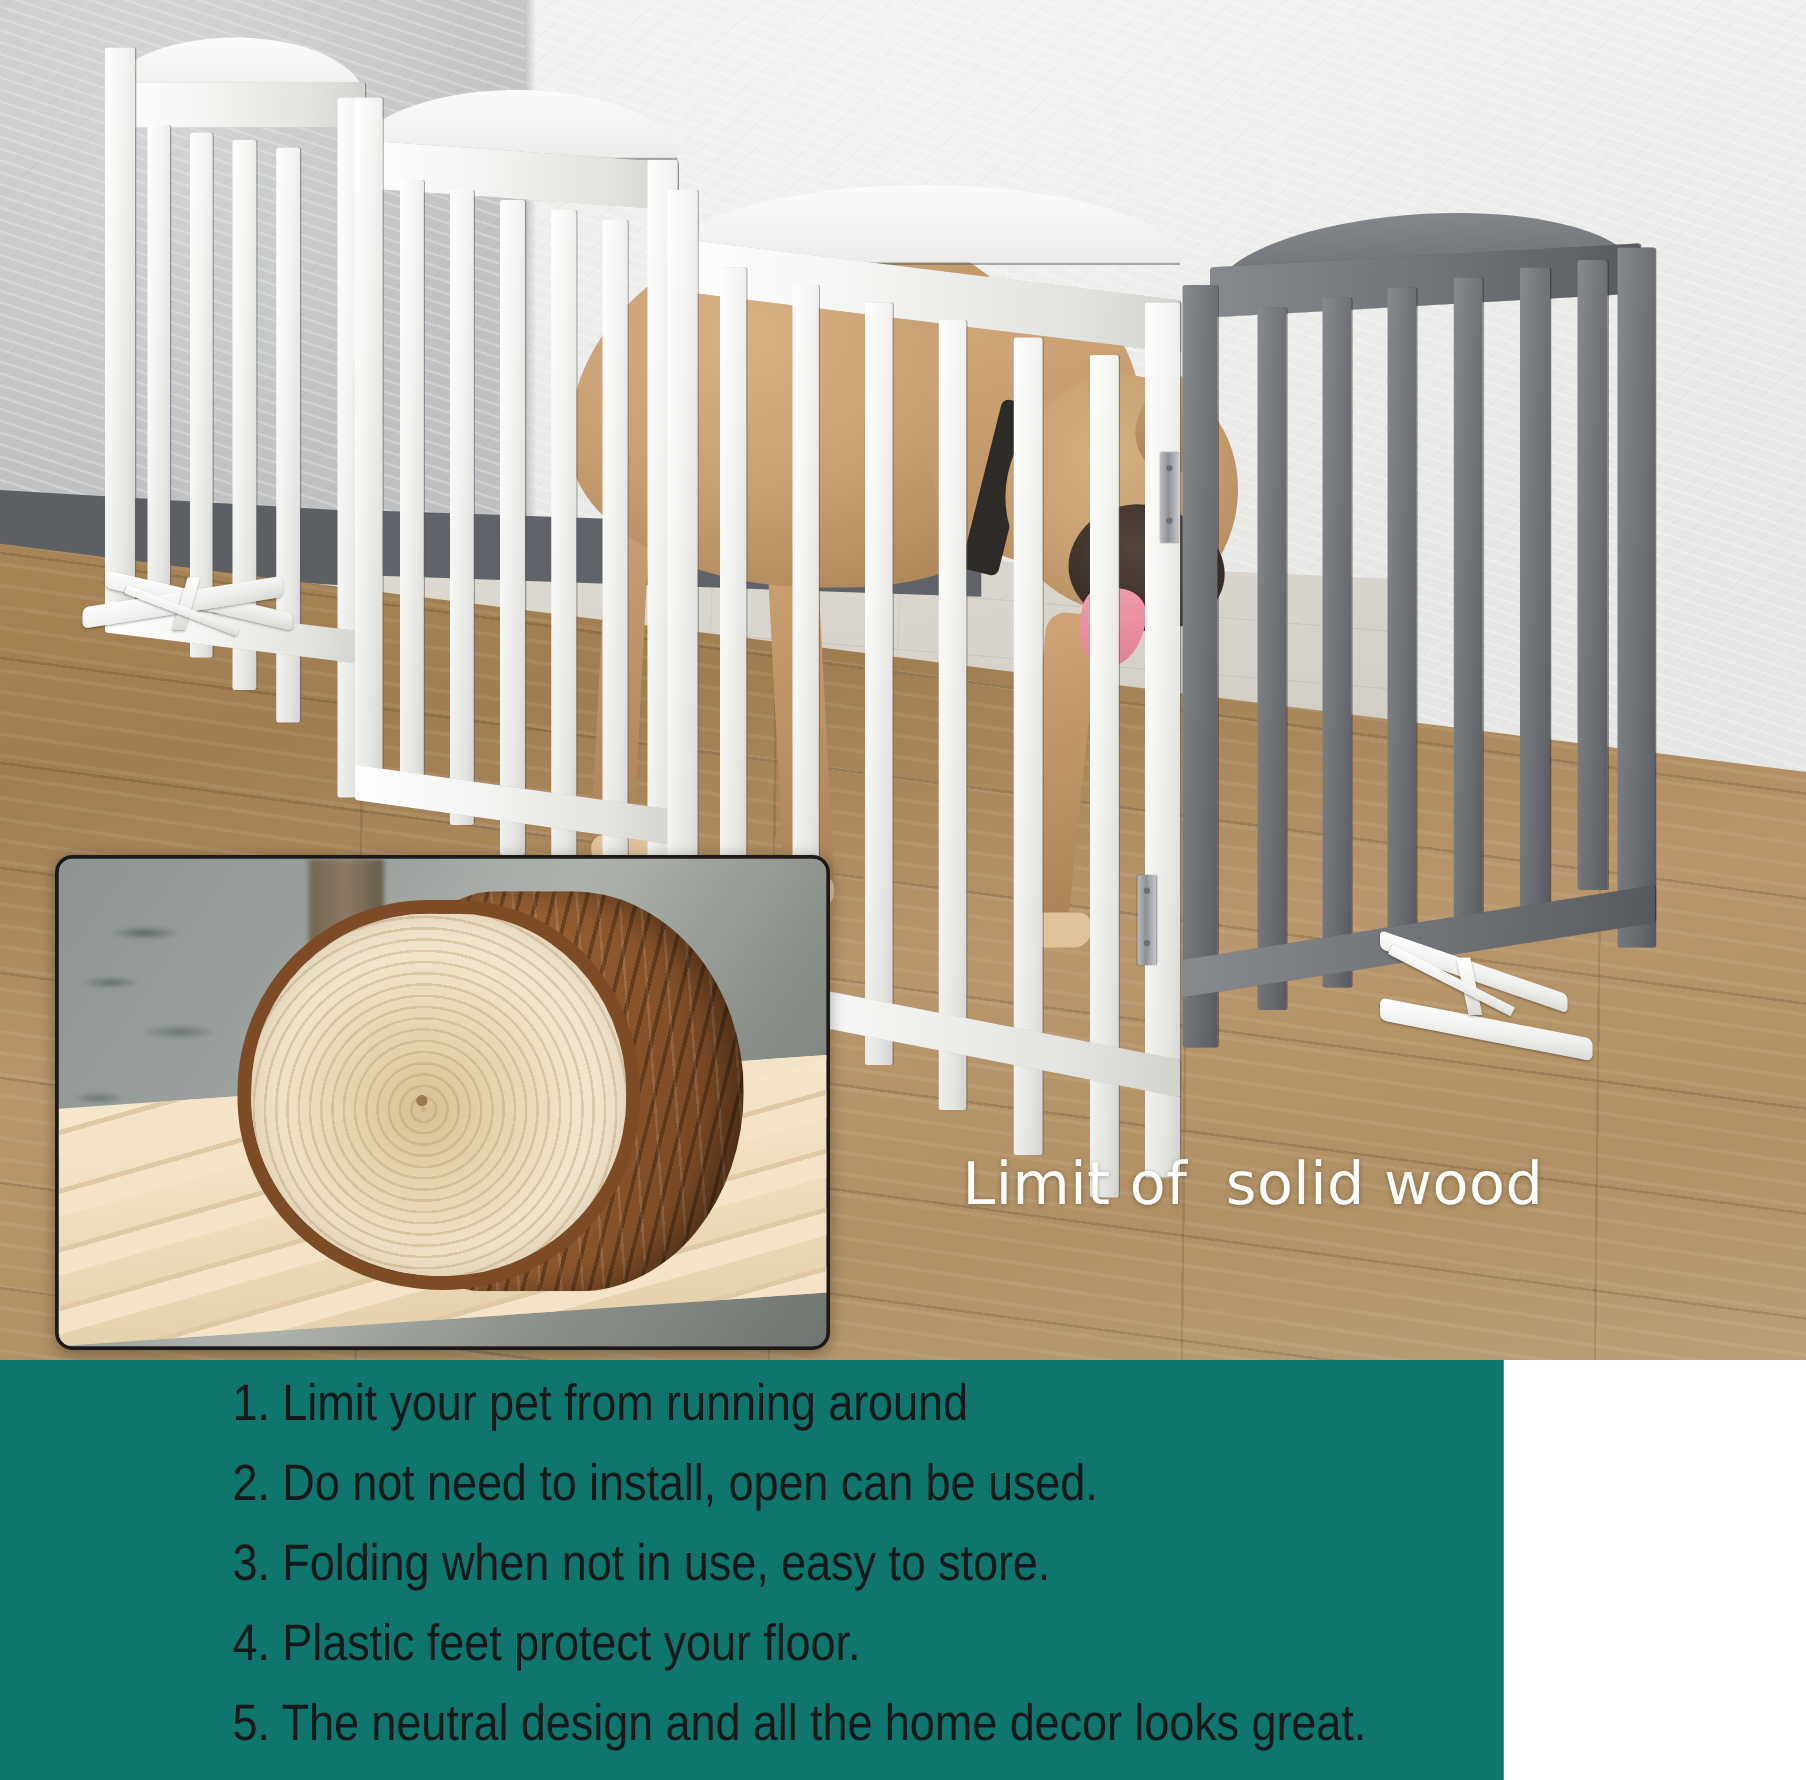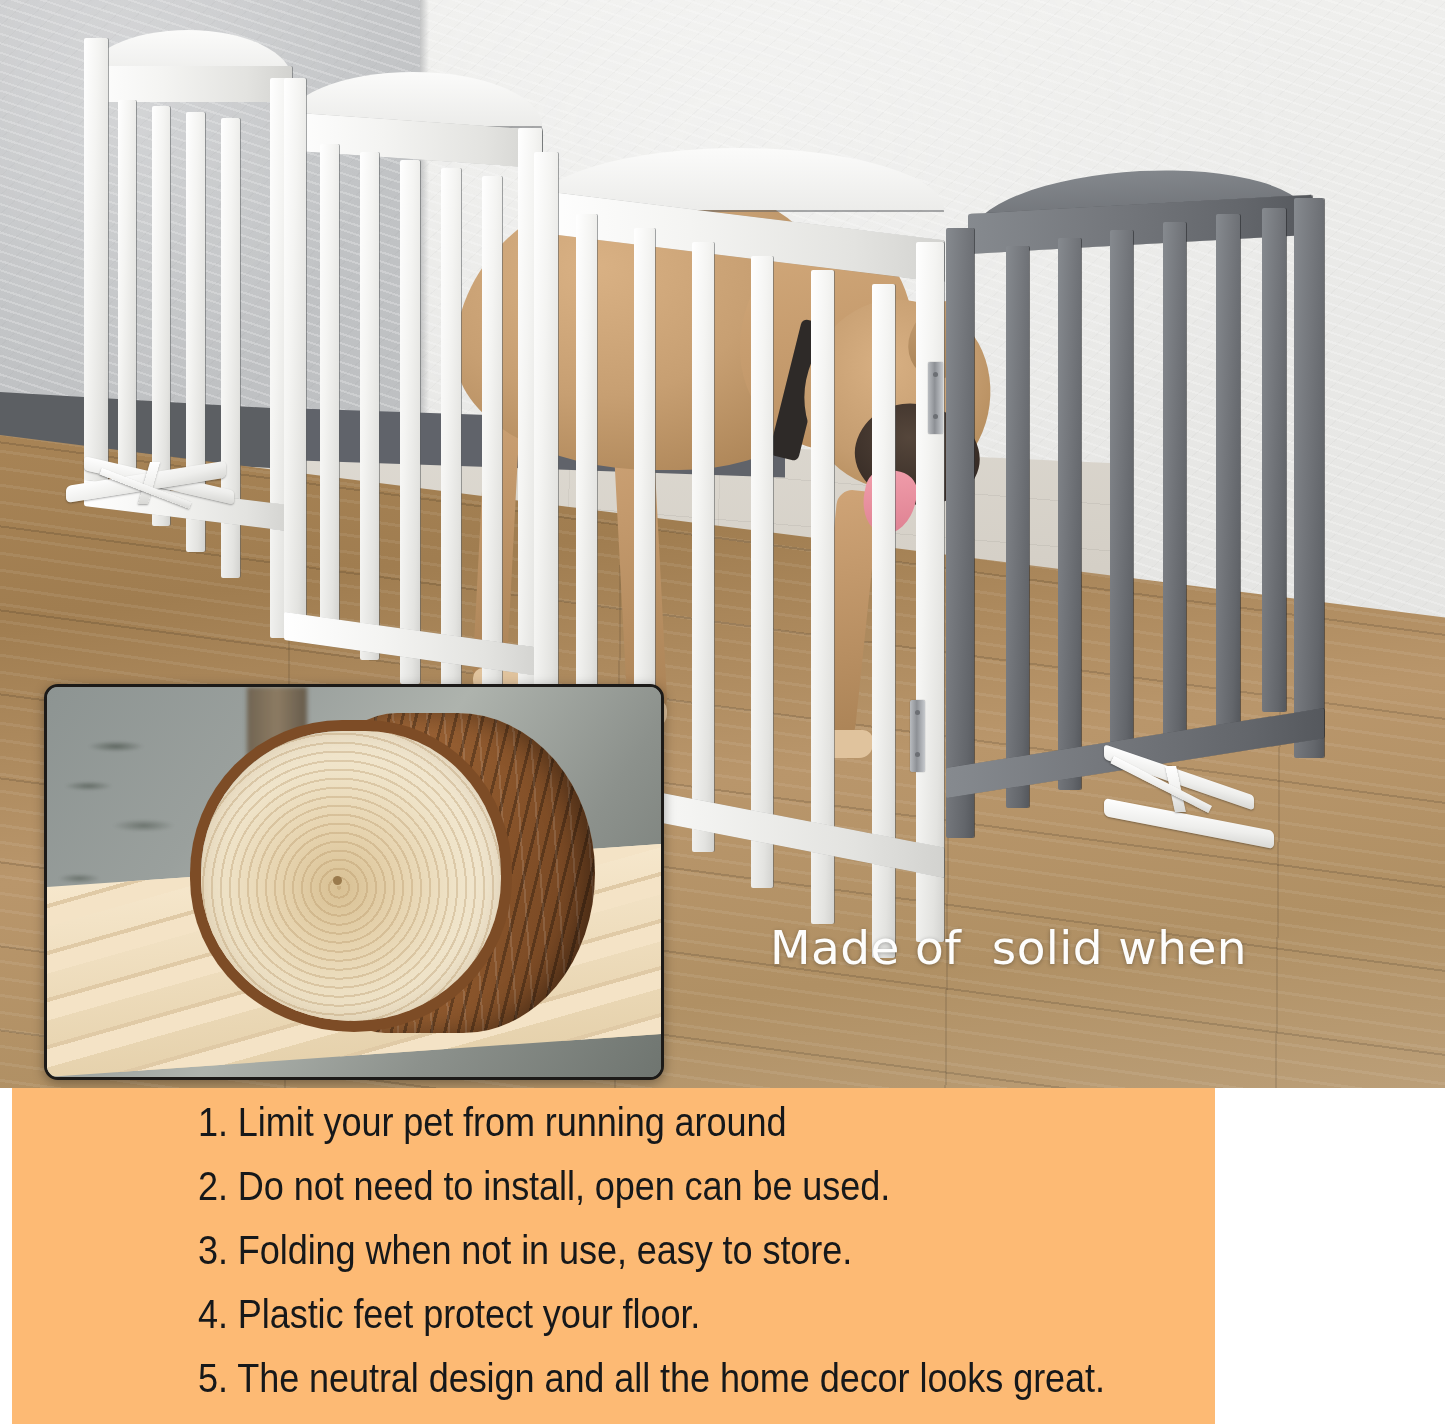--- a/index.html
+++ b/index.html
@@ -234,22 +234,22 @@
   #madeof{
     position:absolute; left:770px; top:920px;
     font-size:47px; color:#fdfdfc; letter-spacing:.4px;
     font-family:"DejaVu Sans", sans-serif; font-weight:400;
     text-shadow:0 1px 4px rgba(0,0,0,.30);
     white-space:pre;
   }
 
   
   #features{
-    position:absolute; left:12px; top:1088px; width:1203px; height:336px;
-    background:#fdba74; padding:14px 0 0 186px;
+    position:absolute; left:0; top:1088px; width:1203px; height:336px;
+    background:#0f766e; padding:14px 0 0 186px;
   }
   #features li{
     list-style:none; color:#16181a; font-size:41px; line-height:1.0;
     margin-bottom:23px; white-space:nowrap;
     font-family:"Liberation Sans", sans-serif;
     transform:scaleX(.88); transform-origin:left center;
     letter-spacing:-.1px;
   }
 </style>
 </head>
@@ -380,21 +380,21 @@
       <div class="ins-leaves"></div>
       <div class="ins-slats"></div>
       <div class="log">
         <div class="log-bark"></div>
         <div class="log-face">
           <div class="log-core"></div>
         </div>
       </div>
     </div>
 
-    <div id="madeof">Made of  solid when</div>
+    <div id="madeof">Limit of  solid wood</div>
 
   </div>
 
   <ul id="features">
     <li>1. Limit your pet from running around</li>
     <li>2. Do not need to install, open can be used.</li>
     <li>3. Folding when not in use, easy to store.</li>
     <li>4. Plastic feet protect your floor.</li>
     <li>5. The neutral design and all the home decor looks great.</li>
   </ul>

